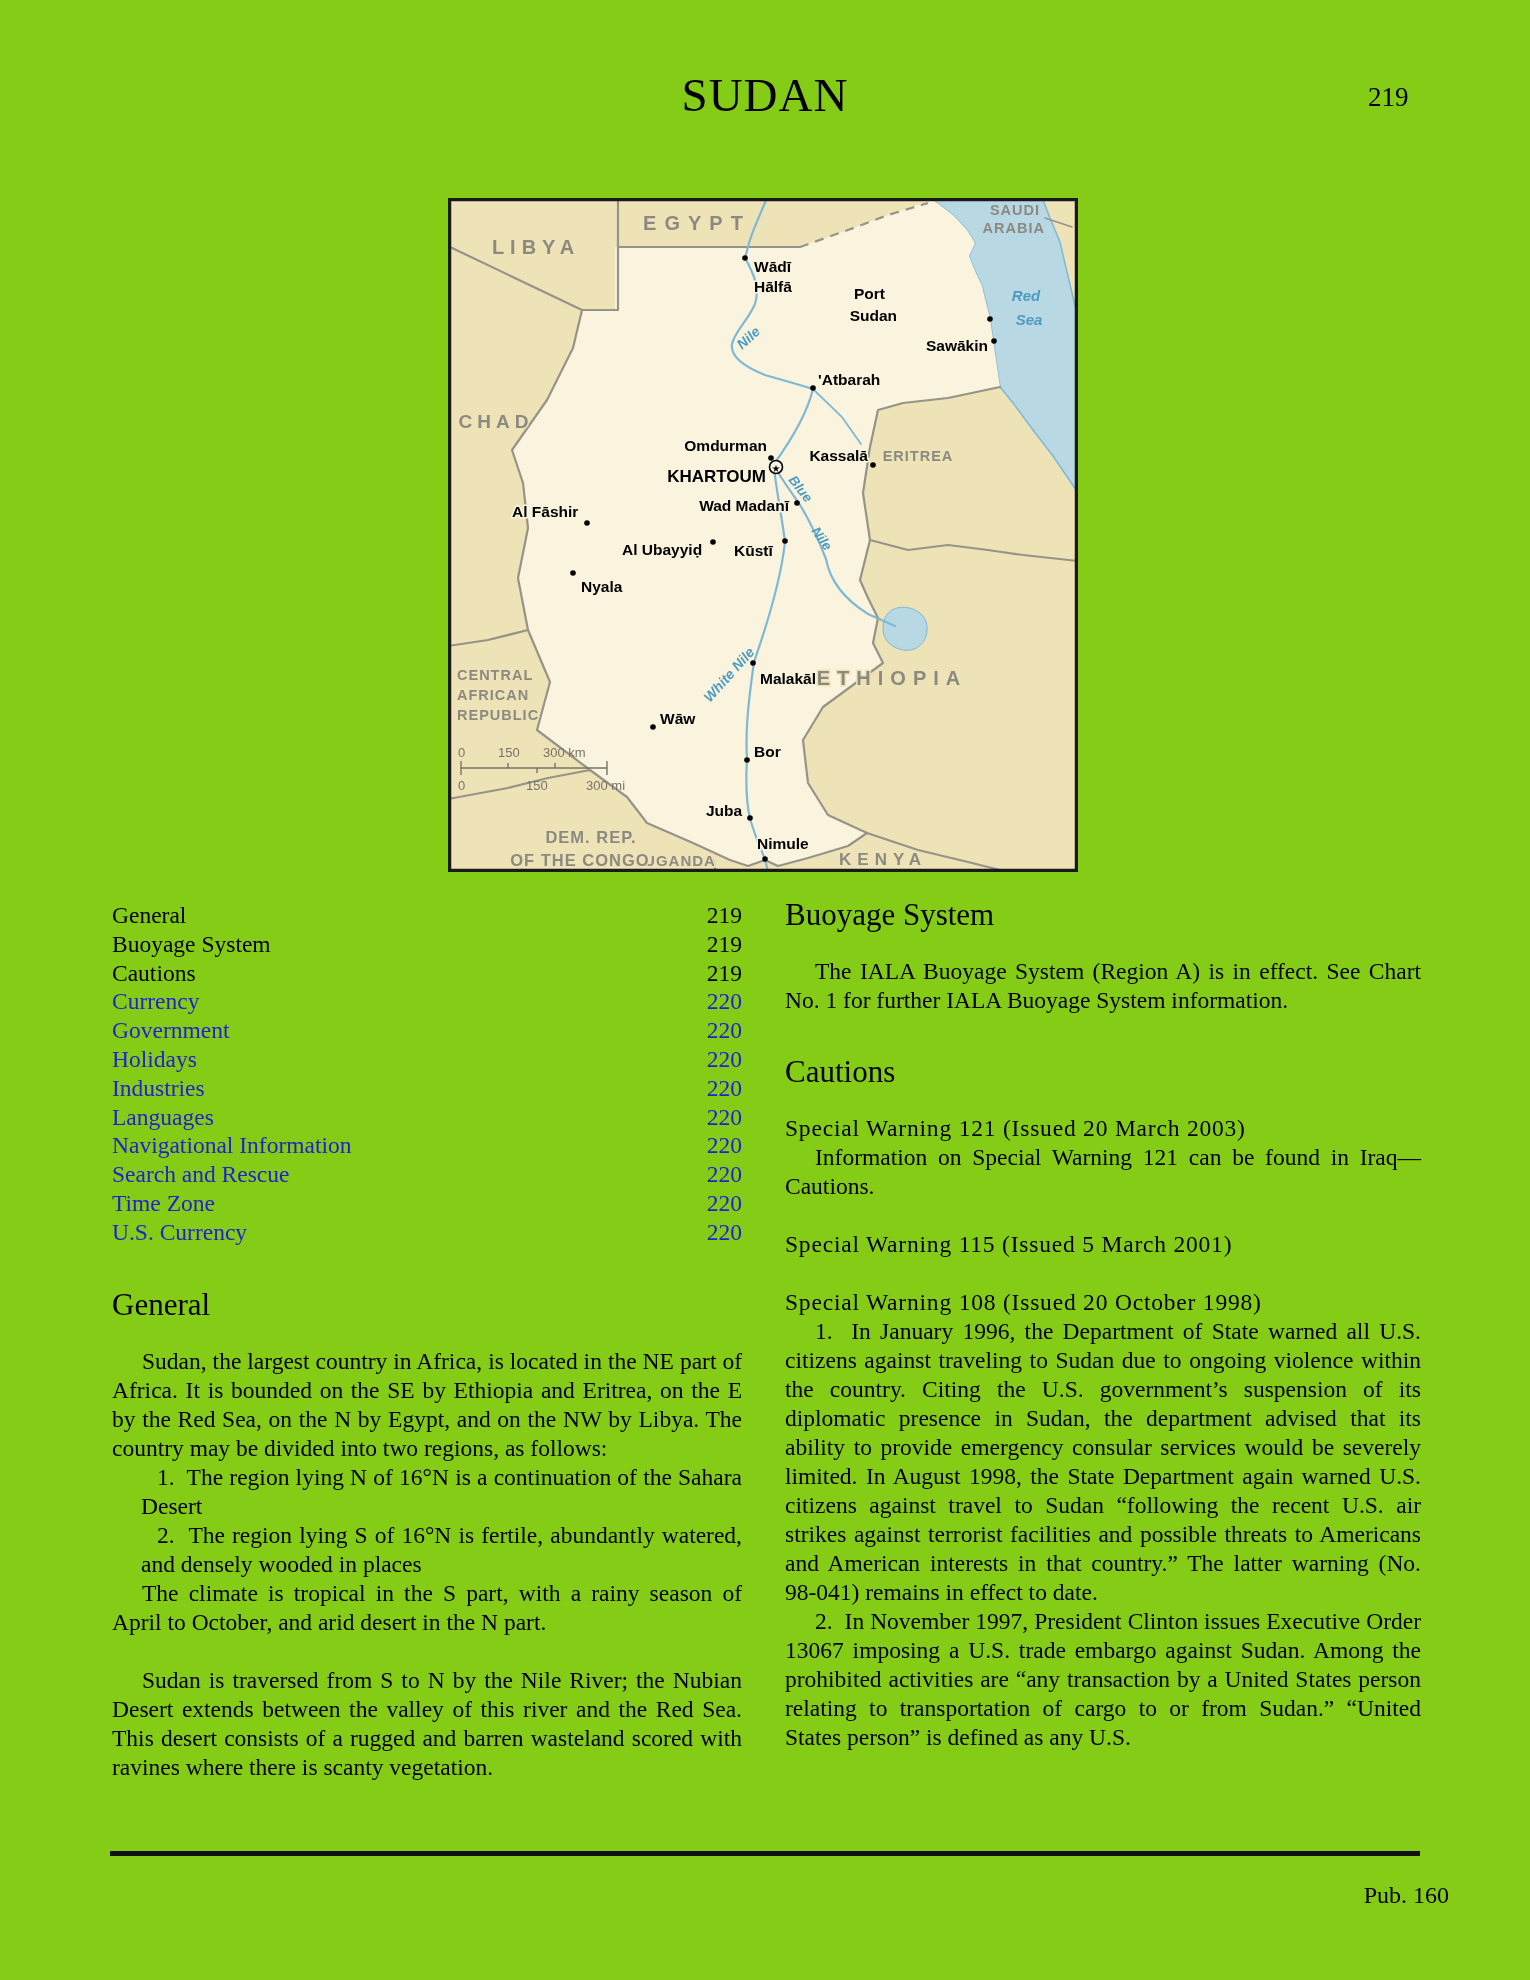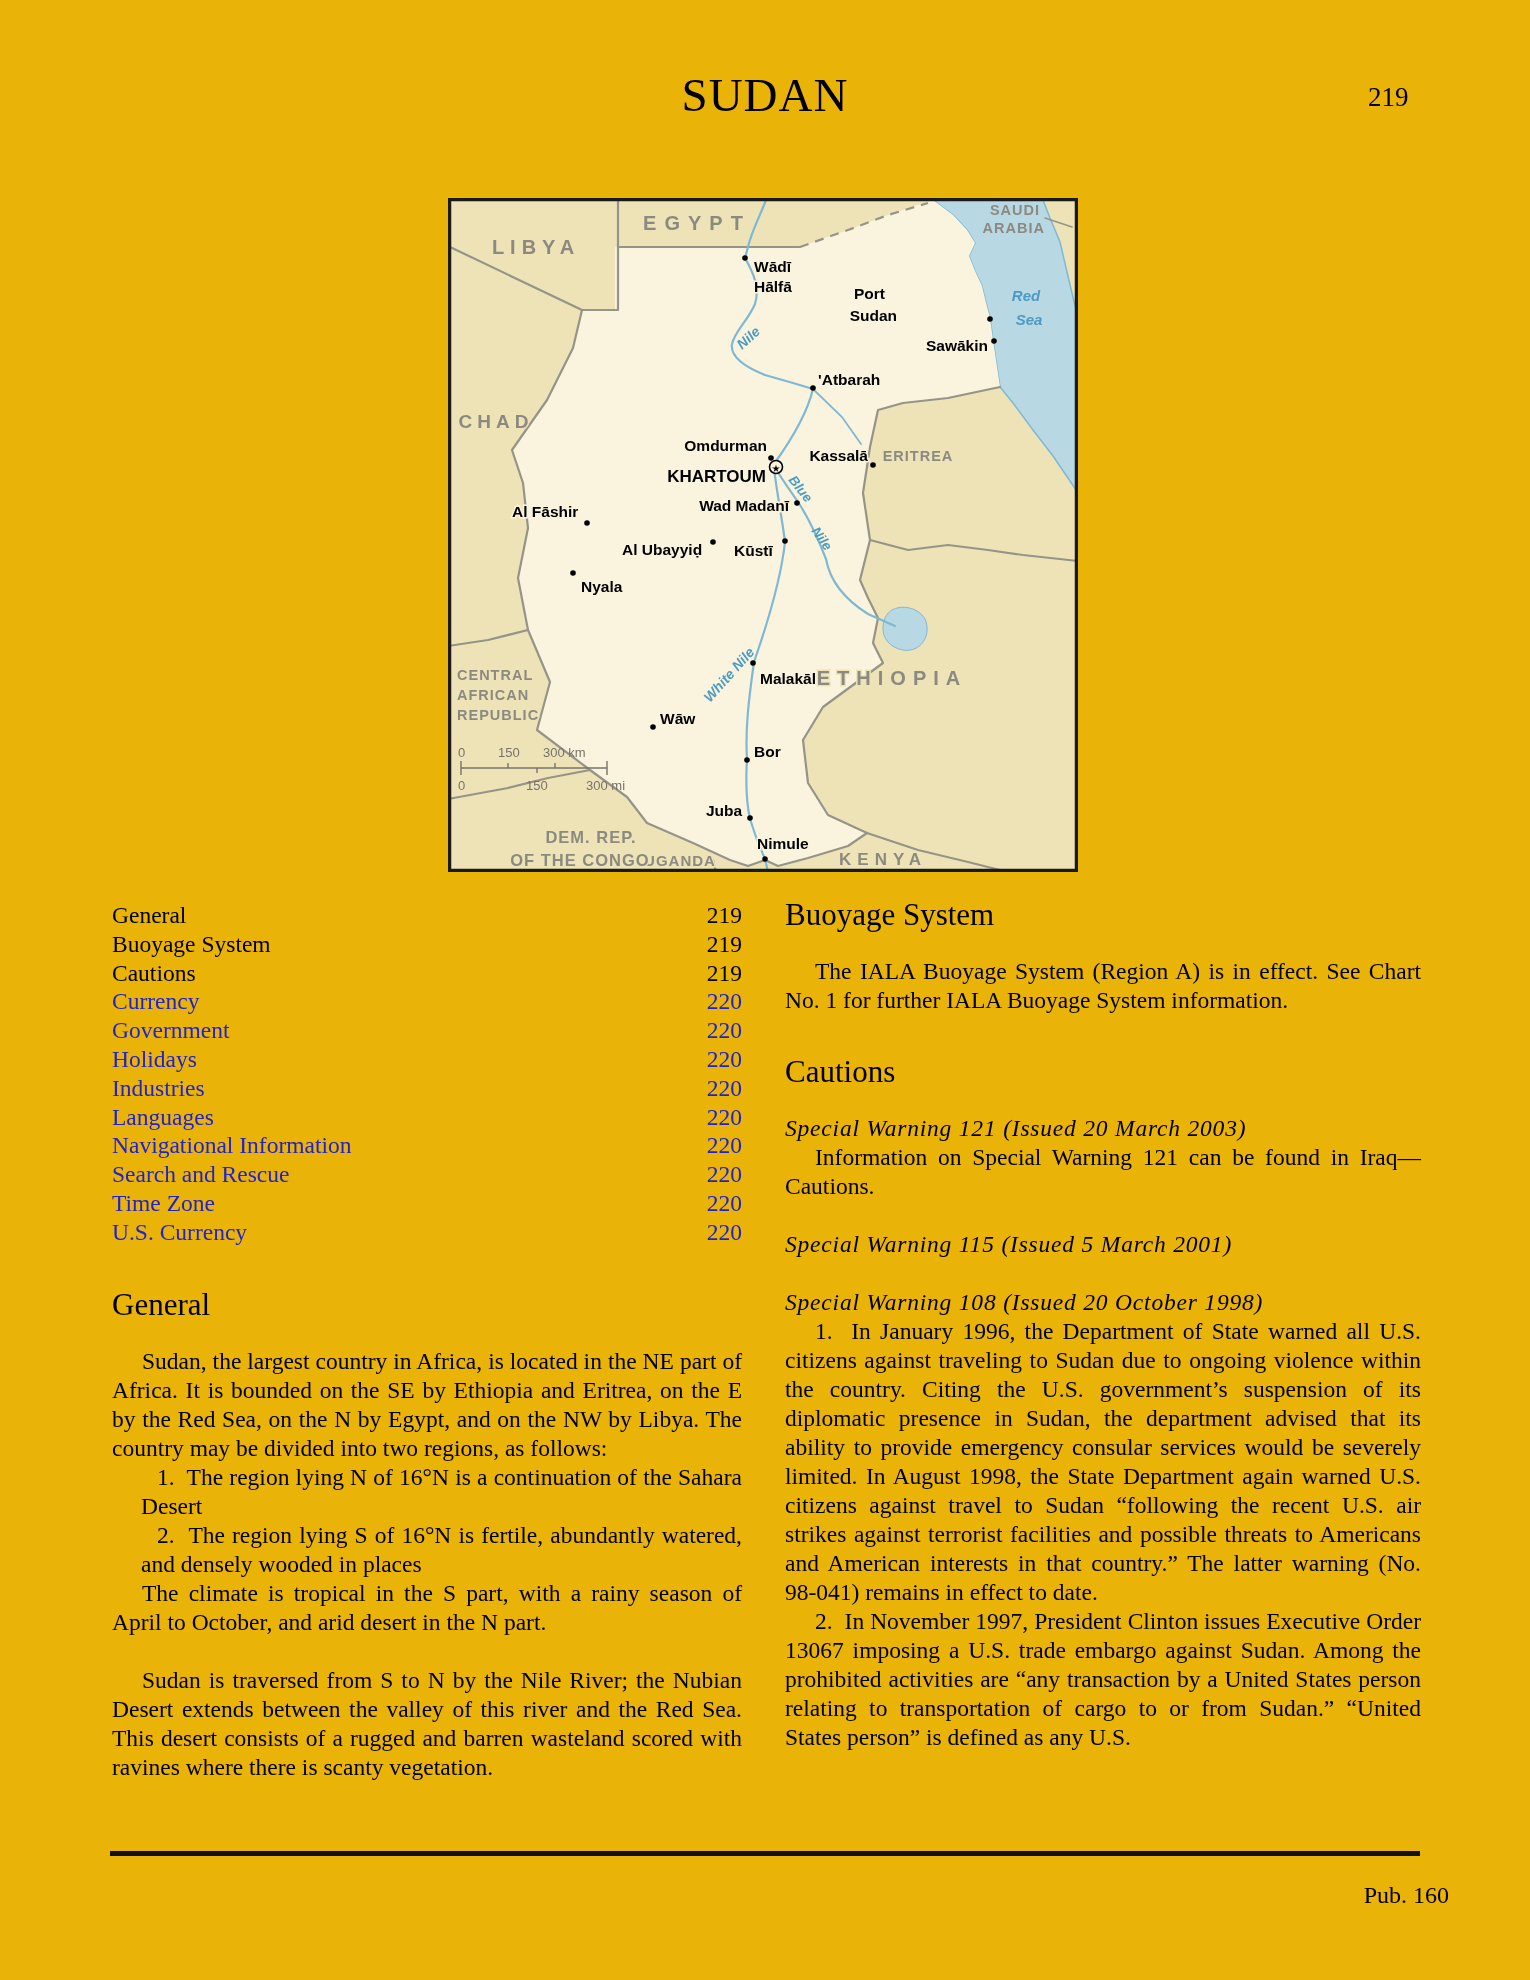--- a/index.html
+++ b/index.html
@@ -1,17 +1,17 @@
 <!DOCTYPE html>
 <html><head>
 <meta charset="utf-8">
 <style>
   html,body { margin:0; padding:0; background:#ffffff; }
   .page {
-    position:relative; width:1530px; height:1980px; background:#eab308;
+    position:relative; width:1530px; height:1980px; background:#84cc16;
     font-family:"Liberation Serif", serif; color:#000; overflow:hidden;
   }
   .title {
     position:absolute; top:68px; left:0; width:100%;
     text-align:center; font-size:47px; letter-spacing:1px;
   }
   .pageno { position:absolute; top:82px; left:1368px; font-size:27px; }
 
   .map-wrap { position:absolute; left:448px; top:198px; width:630px; height:674px; }
   .map-wrap svg { display:block; }
@@ -29,21 +29,21 @@
 
   .col-left  { position:absolute; left:112px; top:1288px; width:630px; }
   .col-right { position:absolute; left:785px; top:898px;  width:636px; }
 
   .heading { font-size:31px; line-height:34px; margin:0 0 25px 0; font-weight:normal; }
   .heading.cautions { margin-top:40px; }
   p.body { font-size:23.5px; line-height:29px; text-align:justify; margin:0; }
   p.indent { text-indent:30px; }
   p.list-item { margin-left:29px; text-indent:16px; text-align:justify; }
   p.spaced { margin-top:29px; }
-  .warn-head { font-size:23.5px; line-height:29px; letter-spacing:0.8px; margin:29px 0 0 0;font-style:italic; }
+  .warn-head { font-size:23.5px; line-height:29px; letter-spacing:0.8px; margin:29px 0 0 0; }
 
   .footer-rule { position:absolute; left:110px; top:1851px; width:1310px; height:5px; background:#111; }
   .footer-pub  { position:absolute; top:1882px; left:1331px; width:118px; text-align:right; font-size:24px; }
 </style>
 </head>
 <body>
 
 <div class="page">
 
   <div class="title">SUDAN</div>

